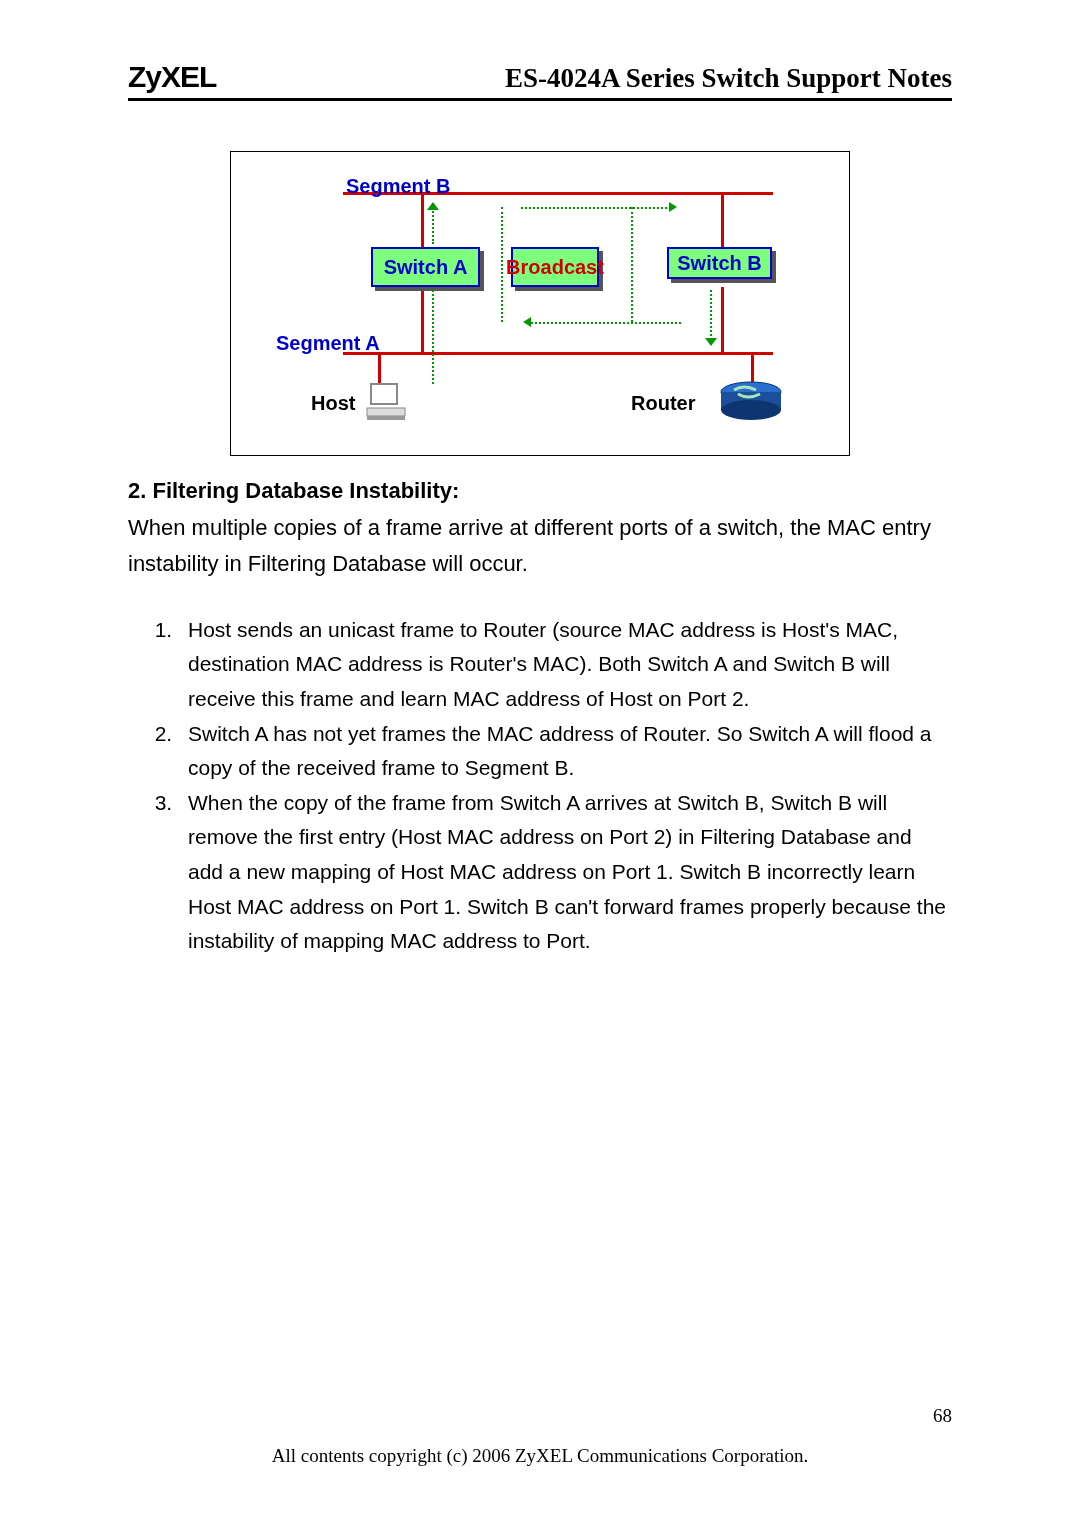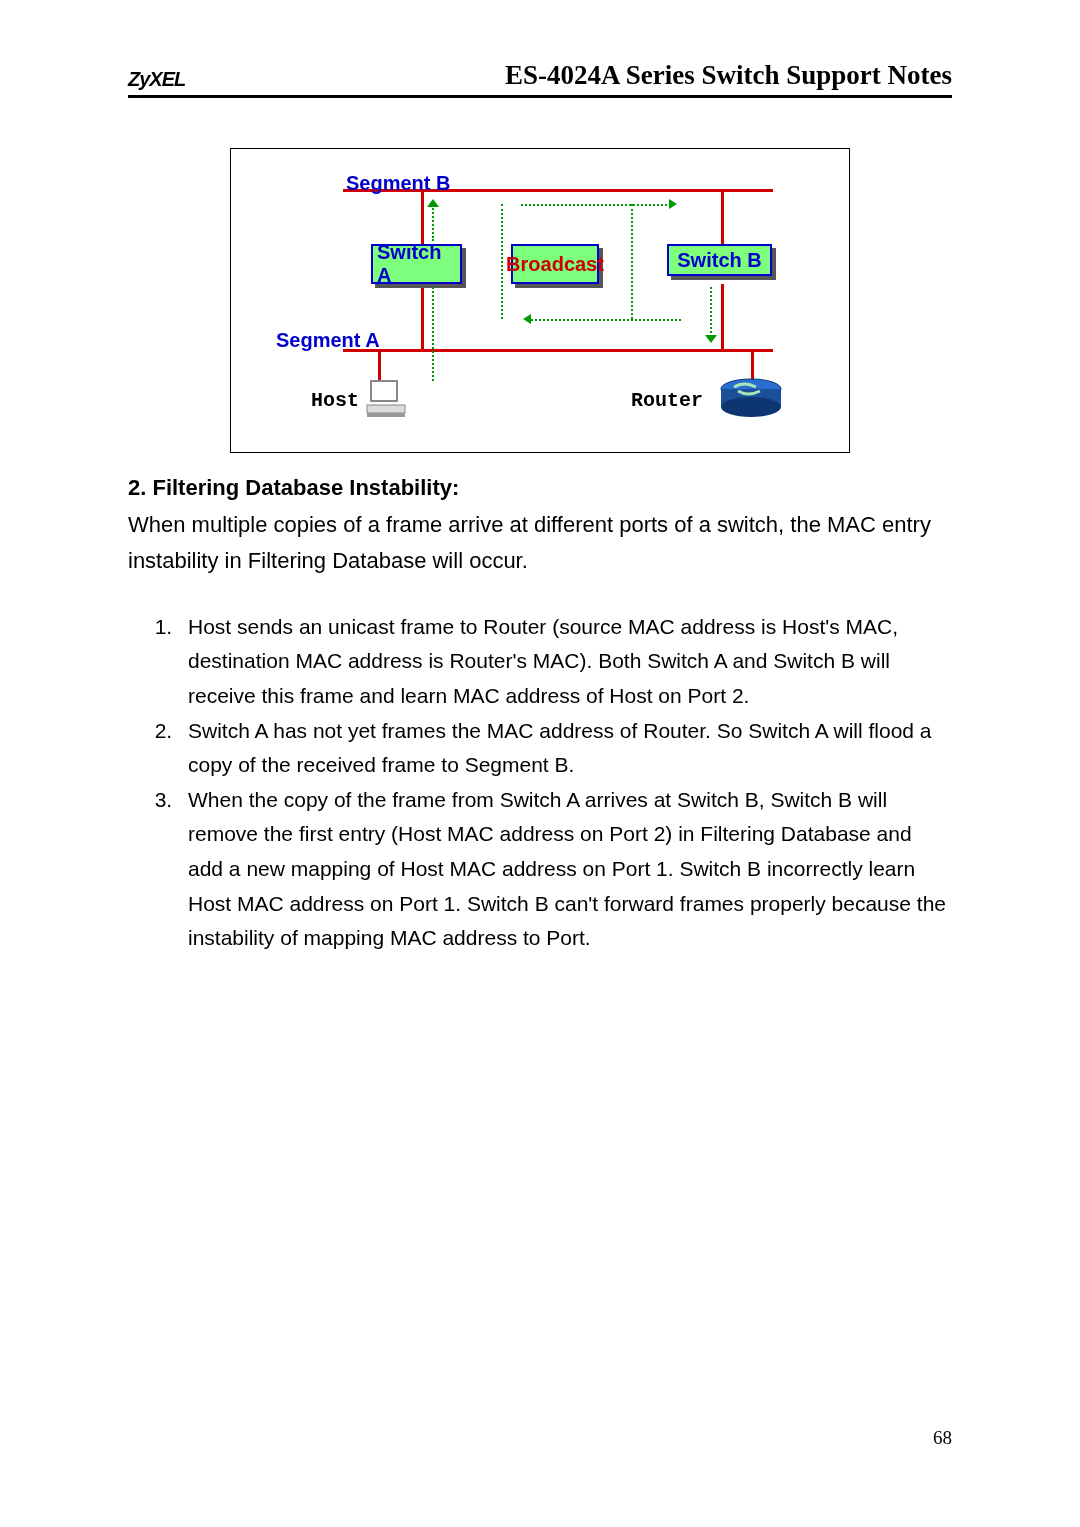--- a/index.html
+++ b/index.html
@@ -22,22 +22,21 @@
     display: flex;
     justify-content: space-between;
     align-items: flex-end;
     border-bottom: 3px solid #000;
     padding-bottom: 4px;
     margin-bottom: 50px;
   }
   .logo {
     font-family: "Arial Black", Arial, sans-serif;
     font-weight: 900;
-    font-style: italic;
-    font-size: 20px;
+    font-size: 30px;
     color: #000;
     letter-spacing: -1px;
   }
   .header-title {
     font-family: "Times New Roman", Times, serif;
     font-weight: bold;
     font-size: 27px;
   }
   .figure-wrap {
     display: flex;
@@ -70,21 +69,21 @@
   .net-line { position:absolute; background:#d00000; }
   .seg-label {
     position: absolute;
     font-family: Arial, sans-serif;
     font-weight: bold;
     font-size: 20px;
     color: #0000cc;
   }
   .host-label, .router-label {
     position: absolute;
-    font-family: Liberation Mono, monospace;
+    font-family: Liberation Sans, sans-serif;
     font-weight: bold;
     font-size: 20px;
     color: #000;
   }
   .arrow-g {
     position:absolute; width:0; height:0;
     border-left:6px solid transparent; border-right:6px solid transparent;
   }
   .heading-2 {
     font-family: Arial, sans-serif;
@@ -147,21 +146,21 @@
     <div class="net-line" style="left:190px; top:135px; width:3px; height:65px;"></div>
 
     <div class="net-line" style="left:490px; top:40px; width:3px; height:55px;"></div>
 
     <div class="net-line" style="left:490px; top:135px; width:3px; height:65px;"></div>
 
     <div class="net-line" style="left:147px; top:200px; width:3px; height:35px;"></div>
 
     <div class="net-line" style="left:520px; top:200px; width:3px; height:35px;"></div>
 
-    <div class="box" style="left:140px; top:95px; width:91px; height:40px;">Switch A</div>
+    <div class="box" style="left:140px; top:95px; width:109px; height:40px;">Switch A</div>
     <div class="box broadcast" style="left:280px; top:95px; width:88px; height:40px;">Broadcast</div>
     <div class="box" style="left:436px; top:95px; width:105px; height:32px;">Switch B</div>
 
     <div style="position:absolute; left:290px; top:55px; width:150px; border-top:2px dotted #009900;"></div>
     <div style="position:absolute; left:438px; top:50px; width:0;height:0;border-top:5px solid transparent;border-bottom:5px solid transparent;border-left:8px solid #009900;"></div>
 
     <div style="position:absolute; left:300px; top:170px; width:150px; border-top:2px dotted #009900;"></div>
     <div style="position:absolute; left:292px; top:165px; width:0;height:0;border-top:5px solid transparent;border-bottom:5px solid transparent;border-right:8px solid #009900;"></div>
 
     <div style="position:absolute; left:201px; top:56px; height:36px; border-left:2px dotted #009900;"></div>
@@ -200,13 +199,14 @@
 <p class="body-p">When multiple copies of a frame arrive at different ports of a switch, the MAC entry instability in Filtering Database will occur.</p>
 
 <ol class="steps">
   <li>Host sends an unicast frame to Router (source MAC address is Host's MAC, destination MAC address is Router's MAC). Both Switch A and Switch B will receive this frame and learn MAC address of Host on Port 2.</li>
   <li>Switch A has not yet frames the MAC address of Router. So Switch A will flood a copy of the received frame to Segment B.</li>
   <li>When the copy of the frame from Switch A arrives at Switch B, Switch B will remove the first entry (Host MAC address on Port 2) in Filtering Database and add a new mapping of Host MAC address on Port 1. Switch B incorrectly learn Host MAC address on Port 1. Switch B can't forward frames properly because the instability of mapping MAC address to Port.</li>
 </ol>
 
 <div class="footer">
   <span class="page-num">68</span>
+  <span class="copyright">All contents copyright (c) 2006 ZyXEL Communications Corporation.</span>
 </div>
 
 </body></html>

